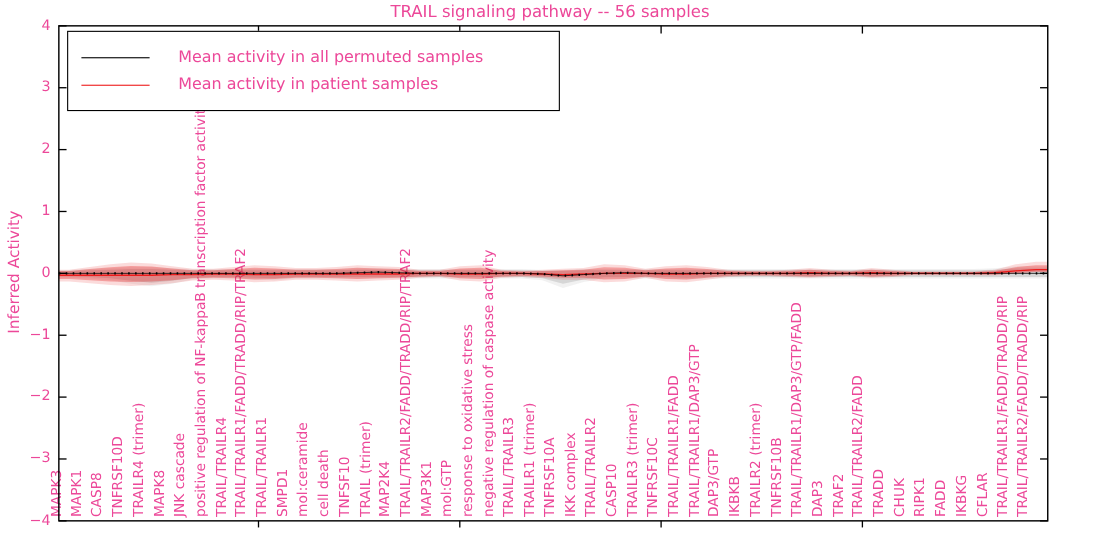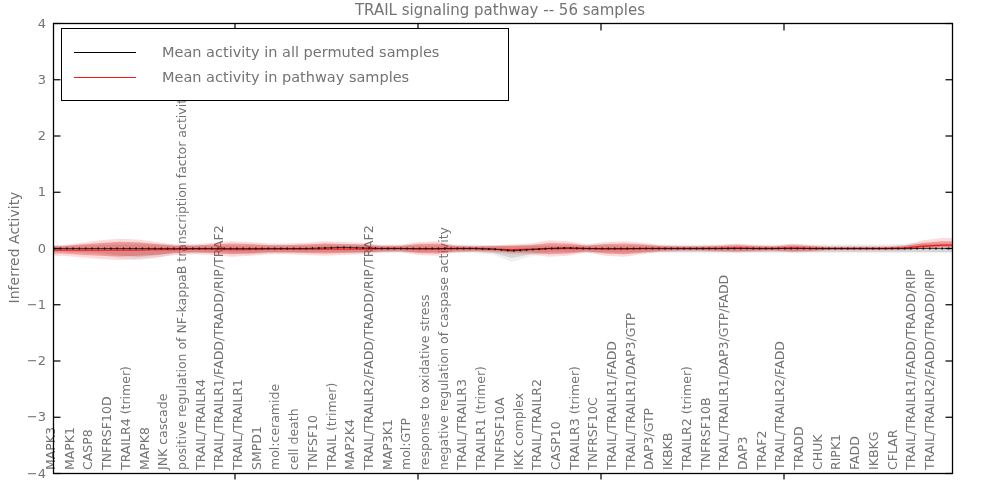--- a/index.html
+++ b/index.html
@@ -1,18 +1,18 @@
 <!DOCTYPE html>
 <html><head>
 <meta charset="utf-8">
 <style>
   html,body{margin:0;padding:0;background:#fff;}
   #fig{
     position:relative;width:1000px;height:500px;background:#fff;overflow:hidden;
-    font-family:"DejaVu Sans","Liberation Sans",sans-serif;color:#737373;
+    font-family:"DejaVu Sans","Liberation Sans",sans-serif;color:#ec4899;
   }
   #title{
     position:absolute;left:0;top:1px;width:1000px;text-align:center;
     font-size:15px;z-index:4;
   }
   #ylab{
     position:absolute;left:-136px;top:238px;width:300px;height:19px;line-height:19px;
     text-align:center;font-size:14px;transform:rotate(-90deg);z-index:4;
   }
   #xlab{
@@ -143,16 +143,16 @@
       <line x1="784" y1="473.5" x2="784" y2="479.5" stroke="#000" stroke-width="1.2"></line>
     </svg>
 
   <div id="legend">
     <div class="lrow">
       <span class="lline"></span>
       <span class="ltext">Mean activity in all permuted samples</span>
     </div>
     <div class="lrow">
       <span class="lline" style="border-top-color:#ee1c1c;"></span>
-      <span class="ltext">Mean activity in pathway samples</span>
+      <span class="ltext">Mean activity in patient samples</span>
     </div>
   </div>
 </div>
 
 </body></html>

